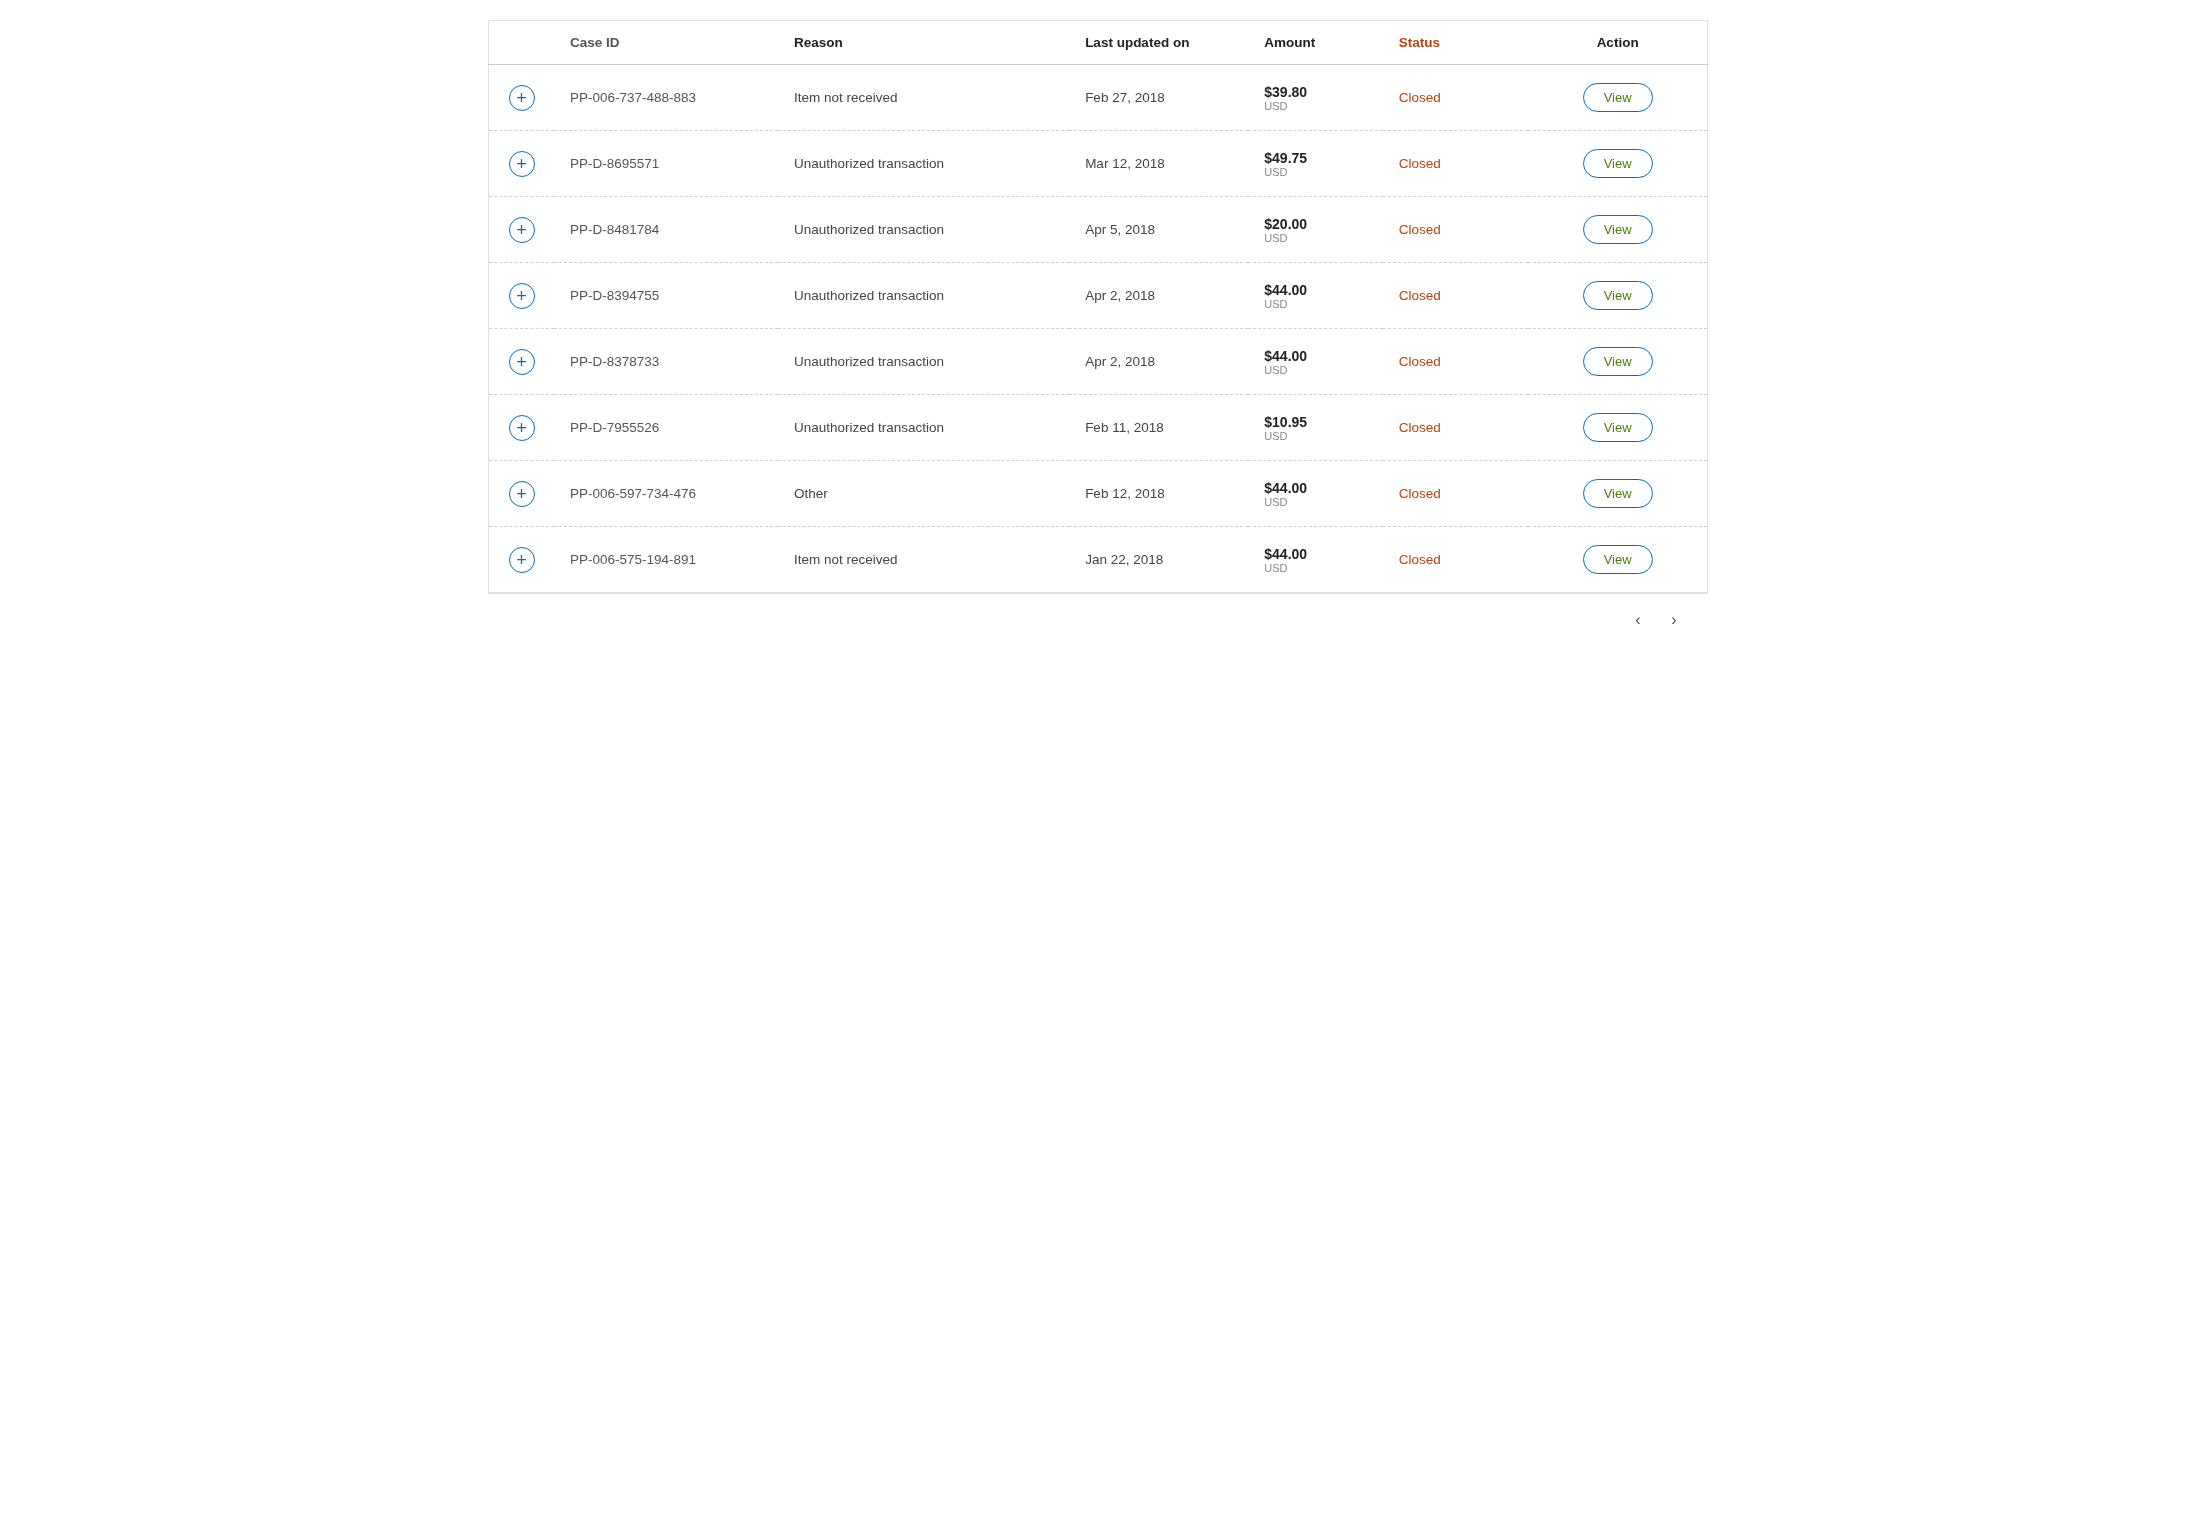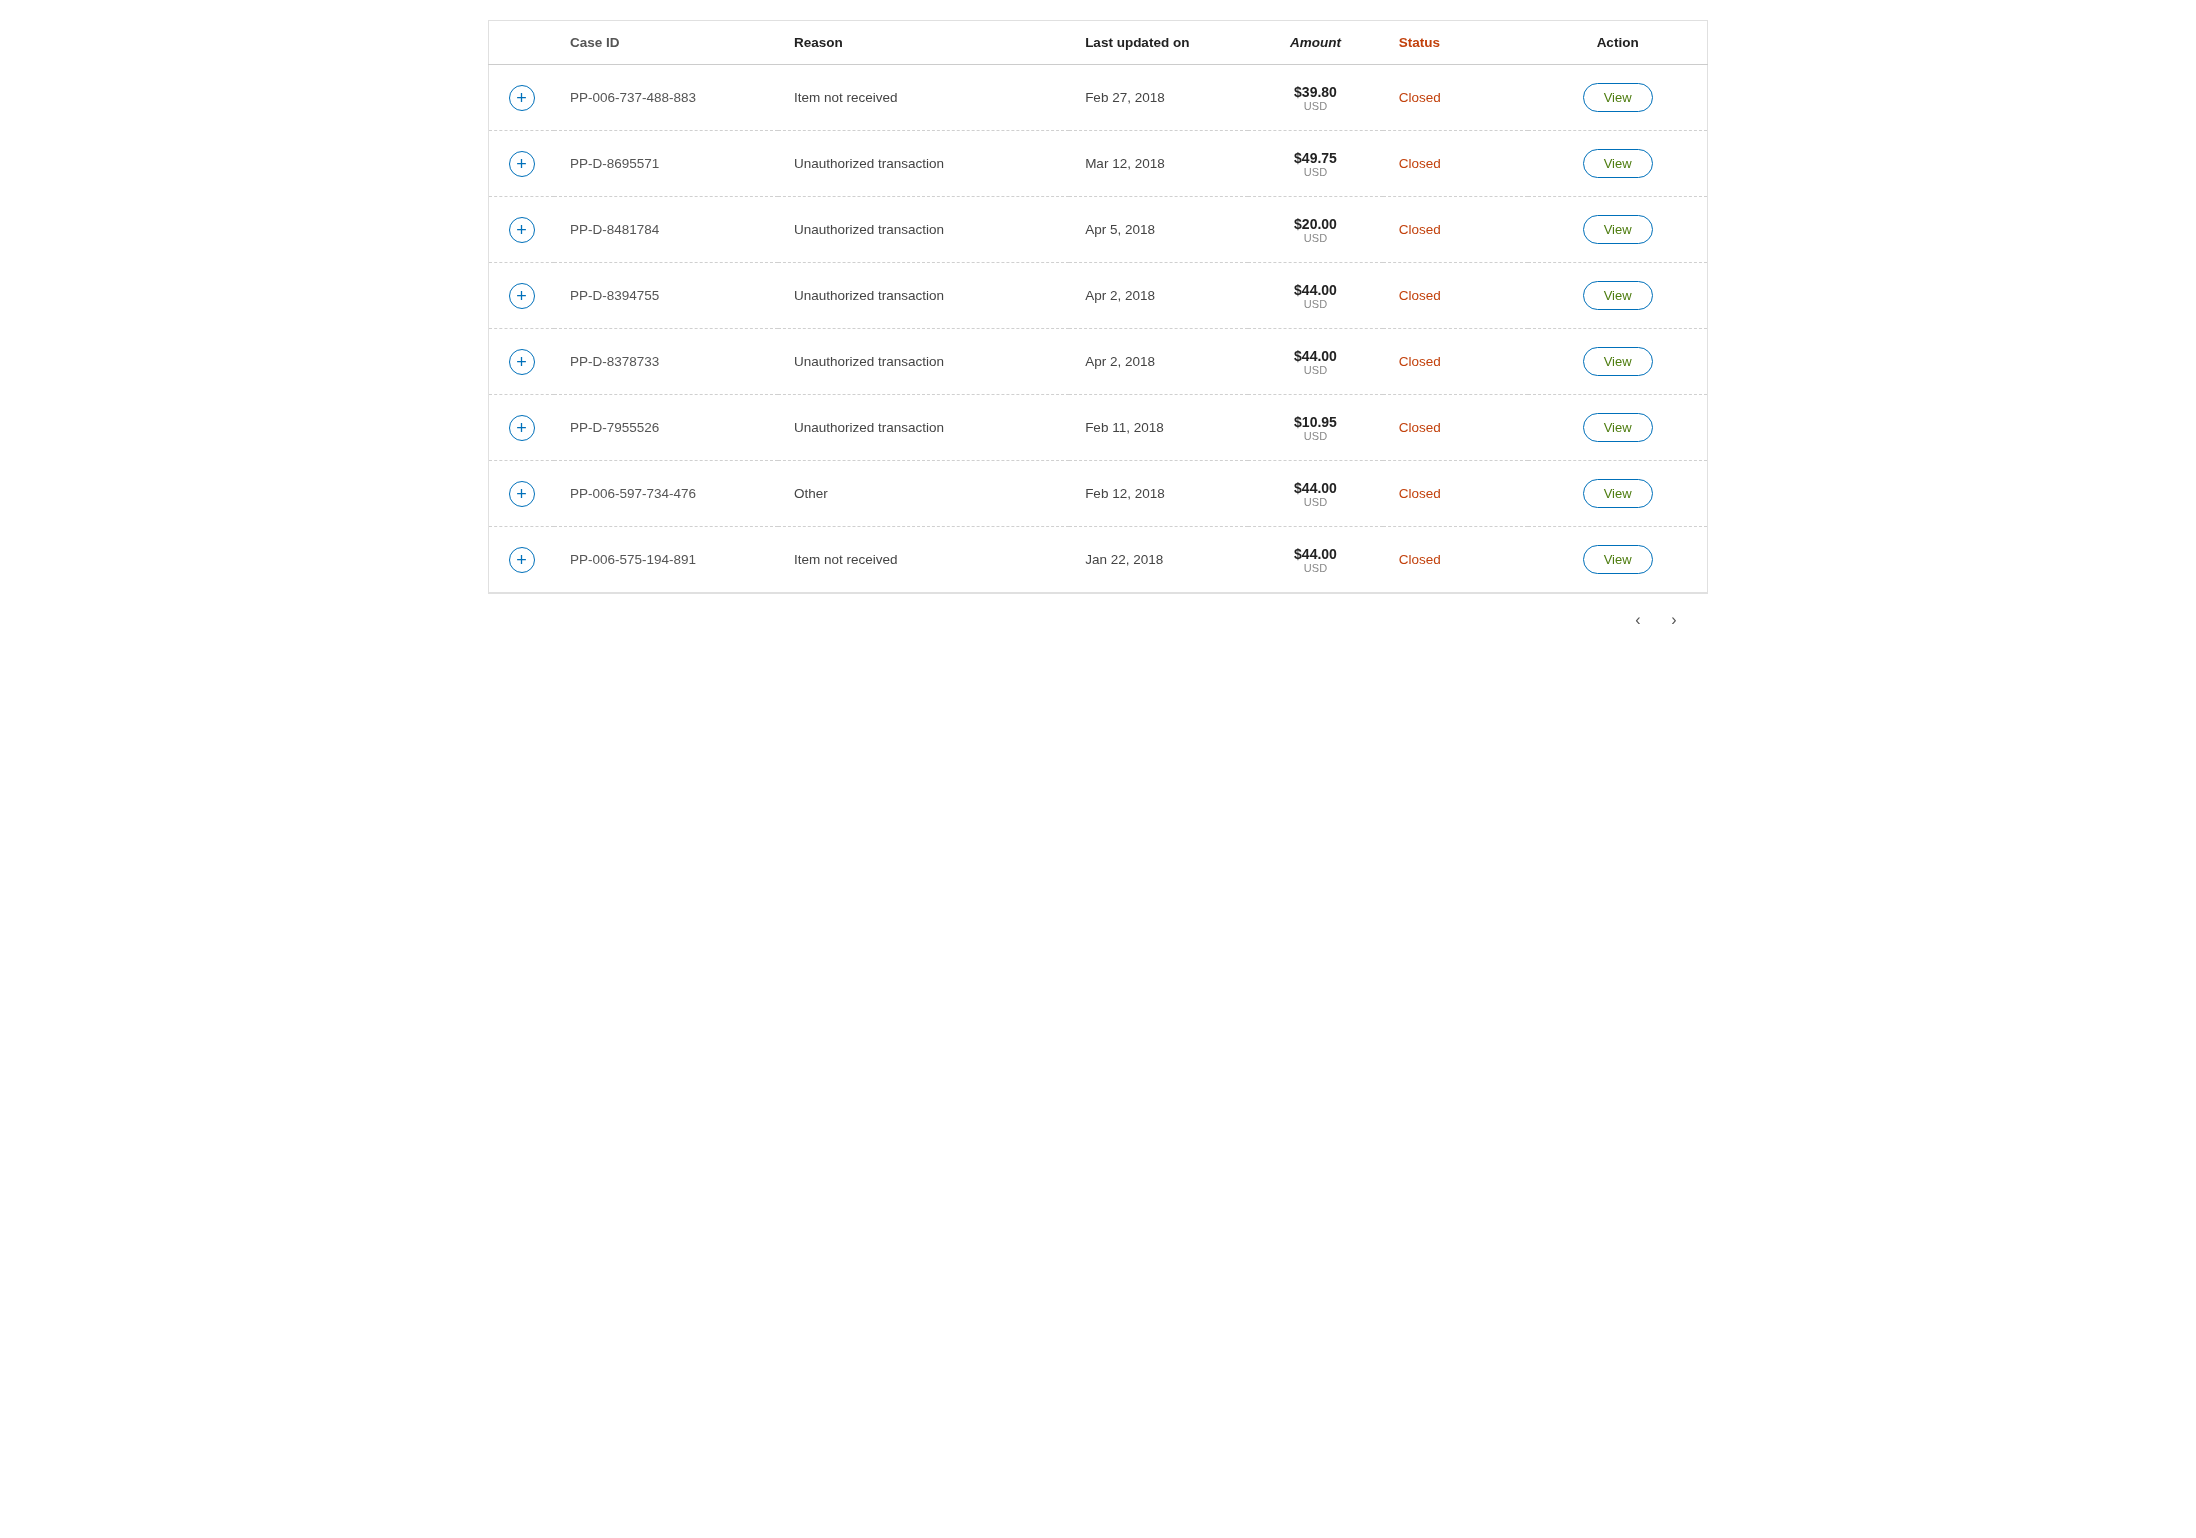--- a/index.html
+++ b/index.html
@@ -37,22 +37,21 @@
     thead th {
       padding: 14px 16px;
       text-align: left;
       font-weight: 700;
       font-size: 13.5px;
       color: #222222;
       background: #ffffff;
     }
 
     thead th.amount-col {
-      text-align: center;
-      font-style: italic;
+      text-align: left;
     }
 
     thead th.action-col {
       text-align: center;
     }
 
     tbody tr {
       border-bottom: 1px dashed #d0d0d0;
     }
 
@@ -80,21 +79,21 @@
     .reason-col {
       width: 260px;
     }
 
     .date-col {
       width: 160px;
     }
 
     .amount-col {
       width: 120px;
-      text-align: center;
+      text-align: left;
     }
 
     .amount-value {
       font-weight: 700;
       font-size: 14px;
       color: #222222;
       display: block;
     }
 
     .amount-currency {

